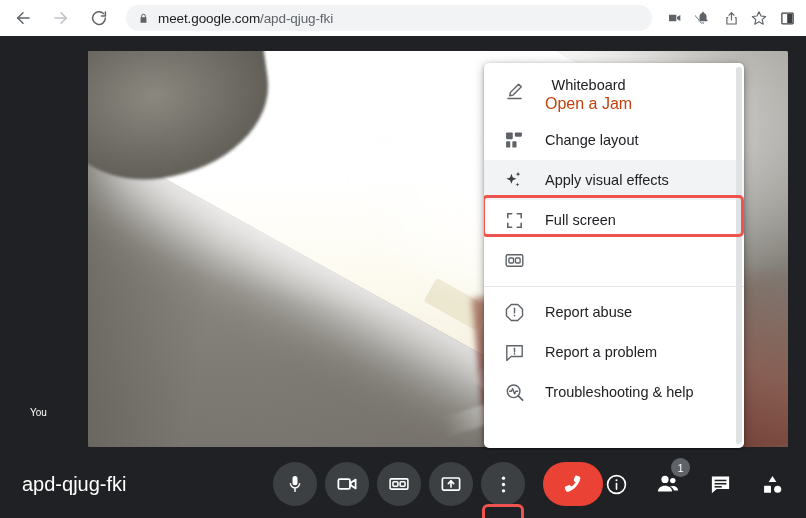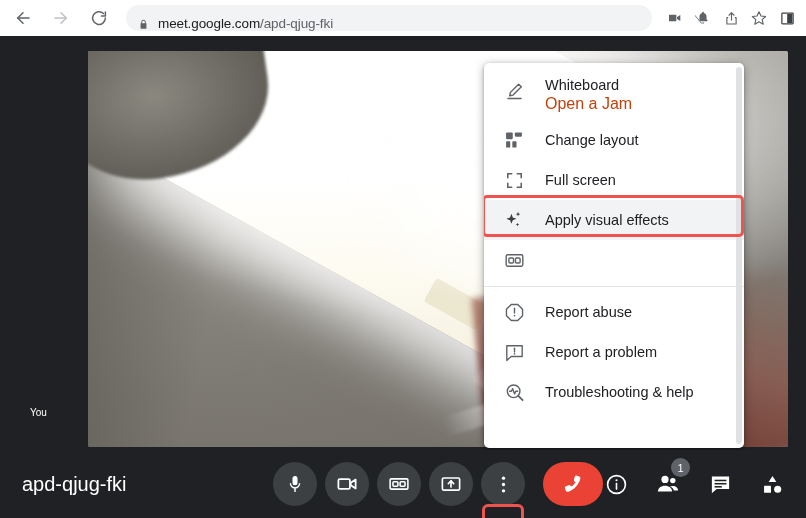--- a/index.html
+++ b/index.html
@@ -19,21 +19,21 @@
   .nav-btn {
     width:30px; height:30px; margin-left:8px;
     display:flex; align-items:center; justify-content:center;
     border-radius:50%;
   }
   .nav-btn svg { display:block; }
   #omnibox {
     margin-left:12px; margin-right:10px;
     height:26px; flex:1;
     background:#f1f3f4; border-radius:13px;
-    display:flex; align-items:flex-end;
+    display:flex; align-items:center;
     padding:0 12px;
     max-width:578px;
   }
   #omnibox .lock { margin-right:9px; display:flex; }
   #url-text {
     font-size:13.5px; color:#202124; white-space:nowrap;
     letter-spacing:-0.1px;
   }
   #url-text .path { color:#5f6368; }
   #browser-actions { display:flex; align-items:center; gap:2px; padding-right:6px; }
@@ -123,21 +123,21 @@
     display:flex; align-items:center;
     height:40px; padding:0 16px 0 18px;
     position:relative;
   }
   .menu-item.tall { height:50px; align-items:flex-start; padding-top:5px; }
   .menu-icon {
     width:24px; min-width:24px; height:24px;
     display:flex; align-items:center; justify-content:center;
     margin-right:19px;
   }
-  .menu-text-wrap { display:flex; flex-direction:column; justify-content:center; }
+  .menu-text-wrap { display:flex; flex-direction:column; justify-content:center;align-items:center; }
   .menu-label { font-size:14.5px; color:#202124; line-height:20px; }
   .menu-sub { font-size:16px; color:#c2410c; line-height:16px; margin-top:1px; }
   .menu-item.tall .menu-icon { margin-top:4px; }
   #menu-divider {
     height:1px; background:#e3e5e8; margin:6px 0 5px 0;
   }
   .menu-item.highlighted { background:#f1f3f4; }
   #highlight-box {
     position:absolute; left:-2px; top:132px; width:262px; height:42px;
     border:3px solid #ef5350; border-radius:5px;
@@ -303,44 +303,44 @@
             <rect x="13" y="3" width="8.5" height="5" rx="1"></rect>
           <rect x="2.5" y="13.5" width="5" height="7.5" rx="1"></rect>
             <rect x="10" y="13.5" width="5" height="7.5" rx="1"></rect>
         </svg>
       </span>
       <span class="menu-text-wrap">
         <span class="menu-label">Change layout</span>
       </span>
     </div>
 
+    <div class="menu-item highlighted">
+      <span class="menu-icon">
+        <svg width="22" height="22" viewBox="0 0 24 24" fill="#3c4043">
+          <path d="M9.2 5.2l1.5 4 4 1.5-4 1.5-1.5 4-1.5-4-4-1.5 4-1.5z"></path>
+          <path d="M16.4 3.1l.7 1.9 1.9.7-1.9.7-.7 1.9-.7-1.9-1.9-.7 1.9-.7z"></path>
+          <path d="M15.8 14.9l.55 1.5 1.5.55-1.5.55-.55 1.5-.55-1.5-1.5-.55 1.5-.55z"></path>
+        </svg>
+      </span>
+      <span class="menu-text-wrap">
+        <span class="menu-label">Apply visual effects</span>
+      </span>
+    </div>
+
     <div class="menu-item">
       <span class="menu-icon">
         <svg width="19" height="19" viewBox="0 0 24 24" fill="none" stroke="#5f6368" stroke-width="2" stroke-linecap="round">
           <polyline points="3.5 8.5 3.5 3.5 8.5 3.5"></polyline>
             <polyline points="15.5 3.5 20.5 3.5 20.5 8.5"></polyline>
           <polyline points="20.5 15.5 20.5 20.5 15.5 20.5"></polyline>
             <polyline points="8.5 20.5 3.5 20.5 3.5 15.5"></polyline>
         </svg>
       </span>
       <span class="menu-text-wrap">
         <span class="menu-label">Full screen</span>
-      </span>
-    </div>
-
-    <div class="menu-item highlighted">
-      <span class="menu-icon">
-        <svg width="22" height="22" viewBox="0 0 24 24" fill="#3c4043">
-          <path d="M9.2 5.2l1.5 4 4 1.5-4 1.5-1.5 4-1.5-4-4-1.5 4-1.5z"></path>
-          <path d="M16.4 3.1l.7 1.9 1.9.7-1.9.7-.7 1.9-.7-1.9-1.9-.7 1.9-.7z"></path>
-          <path d="M15.8 14.9l.55 1.5 1.5.55-1.5.55-.55 1.5-.55-1.5-1.5-.55 1.5-.55z"></path>
-        </svg>
-      </span>
-      <span class="menu-text-wrap">
-        <span class="menu-label">Apply visual effects</span>
       </span>
     </div>
 
     <div class="menu-item">
       <span class="menu-icon">
         <svg width="21" height="21" viewBox="0 0 24 24" fill="none" stroke="#5f6368" stroke-width="1.6">
           <rect x="2.5" y="5.5" width="19" height="13" rx="1.6"></rect>
           <rect x="5.6" y="9.2" width="5.3" height="5.6" rx="1.2"></rect>
           <rect x="13.1" y="9.2" width="5.3" height="5.6" rx="1.2"></rect>
         </svg>

